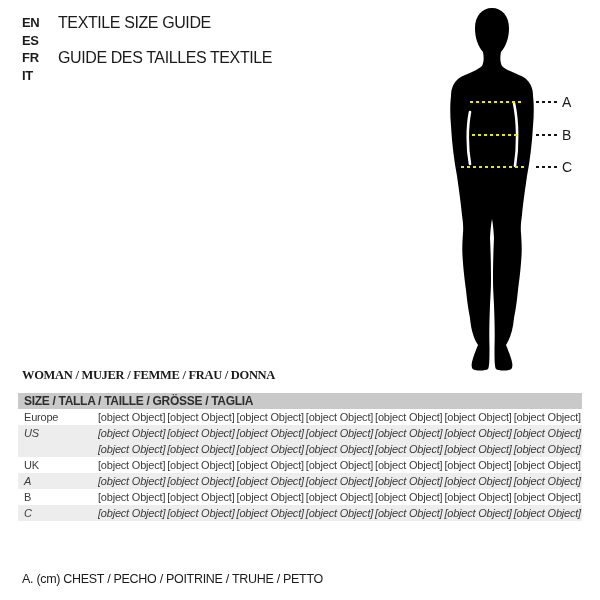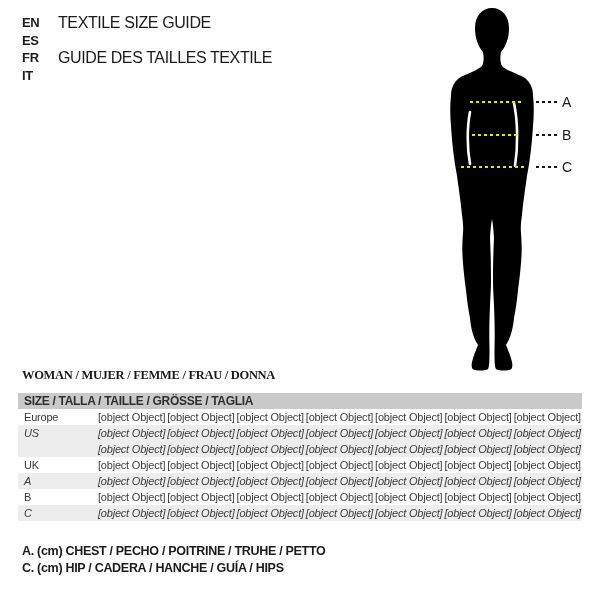--- a/index.html
+++ b/index.html
@@ -64,22 +64,22 @@
   .t-row{display:flex;height:16px;line-height:16px;font-size:11px;
     letter-spacing:-.2px;color:var(--text-table,#3c3c3c);}
   .t-row.shaded{background:var(--table-shaded-row,#ededed);font-style:italic;}
   .t-label{width:79px;padding-left:6px;box-sizing:border-box;flex:none;}
   .t-cells{flex:1;display:flex;}
   .t-cell{flex:1;text-align:center;white-space:nowrap;}
 
   
   .legend{position:absolute;left:22px;top:543px;}
   .legend-row{
-    line-height:17px;font-weight:700;font-size:12.5px;letter-spacing:-.3px;
-    color:var(--text-primary,#1b1b1b);white-space:nowrap;
+    line-height:17px;font-weight:400;font-size:12.5px;letter-spacing:-.3px;
+    color:var(--text-primary,#1b1b1b);white-space:nowrap;margin-top:28px;
   }
 </style>
 </head>
 <body>
 
 <div class="canvas">
 
   <div class="lang-block">
       <div class="lang-row">
       <span class="lang-code">EN</span>

